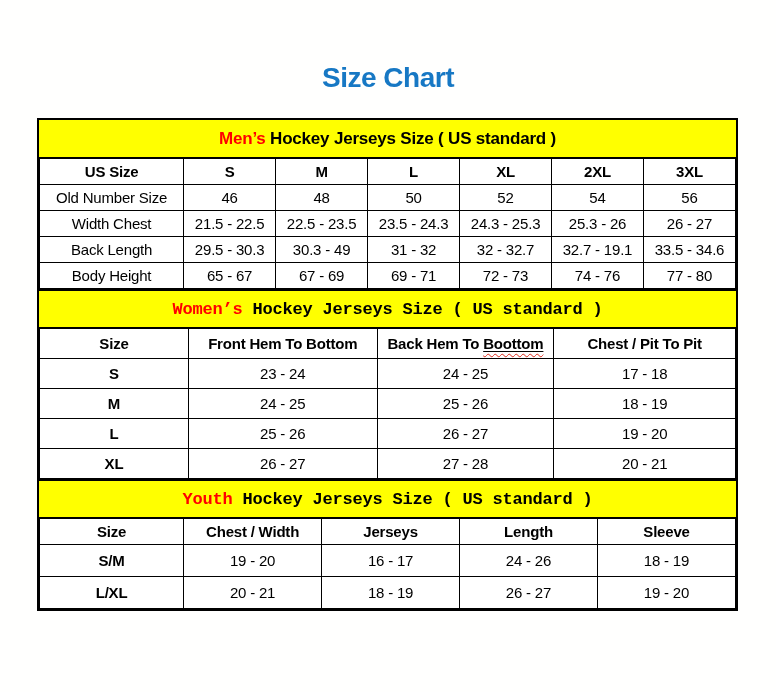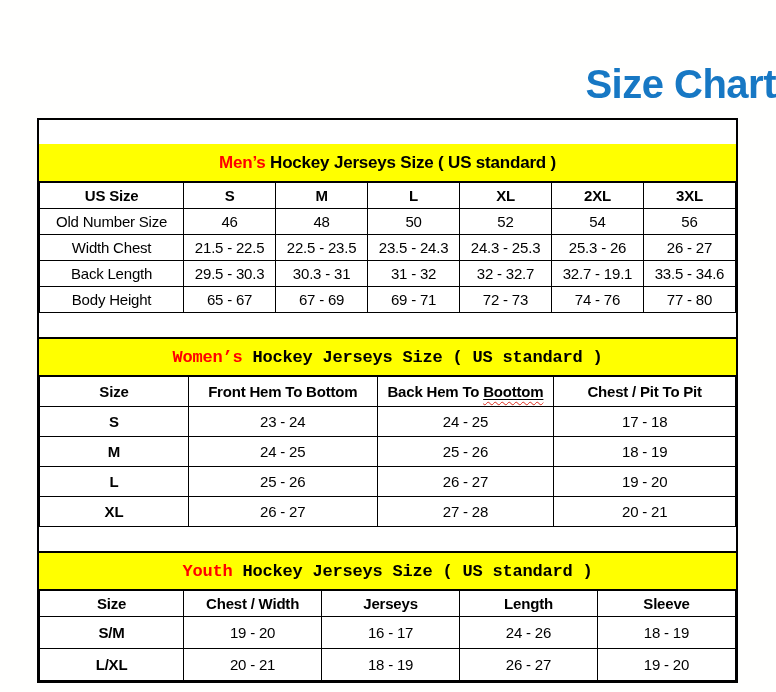--- a/index.html
+++ b/index.html
@@ -15,40 +15,39 @@
     width: 776px; height: 692px;
     background: #fffffe;
     font-family: "Liberation Sans", sans-serif;
     color: #000;
     position: relative;
     overflow: hidden;
   }
   .page-title {
     position: absolute;
     top: 62px; left: 0; width: 776px;
-    text-align: right;
-    font-size: 40px;
+    text-align: center;
+    font-size: 28px;
     font-weight: bold;
     letter-spacing: -0.5px;
     color: var(--title-blue);
   }
   .chart-wrap {
     position: absolute;
     left: 37px; top: 118px; width: 701px;
     border: 2px solid var(--border-black);
     background: #fff;
   }
   .banner {
     background: var(--banner-yellow);
     text-align: center;
     font-weight: bold;
     font-size: 17px;
     letter-spacing: -0.2px;
     padding: 9px 0 8px 0;
-    margin-top: 24px;
   }
   section + section .banner { border-top: 2px solid var(--border-black); font-family: Liberation Mono, monospace; }
   .banner .hl { color: var(--accent-red); }
   table {
     width: 100%;
     border-collapse: collapse;
     table-layout: fixed;
   }
   th, td {
     border: 1px solid var(--border-black);
@@ -123,21 +122,21 @@
             <td>21.5 - 22.5</td>
             <td>22.5 - 23.5</td>
             <td>23.5 - 24.3</td>
             <td>24.3 - 25.3</td>
             <td>25.3 - 26</td>
             <td>26 - 27</td>
           </tr>
           <tr>
             <td>Back Length</td>
             <td>29.5 - 30.3</td>
-            <td>30.3 - 31</td>
+            <td>30.3 - 49</td>
             <td>31 - 32</td>
             <td>32 - 32.7</td>
             <td>32.7 - 19.1</td>
             <td>33.5 - 34.6</td>
           </tr>
           <tr>
             <td>Body Height</td>
             <td>65 - 67</td>
             <td>67 - 69</td>
             <td>69 - 71</td>

